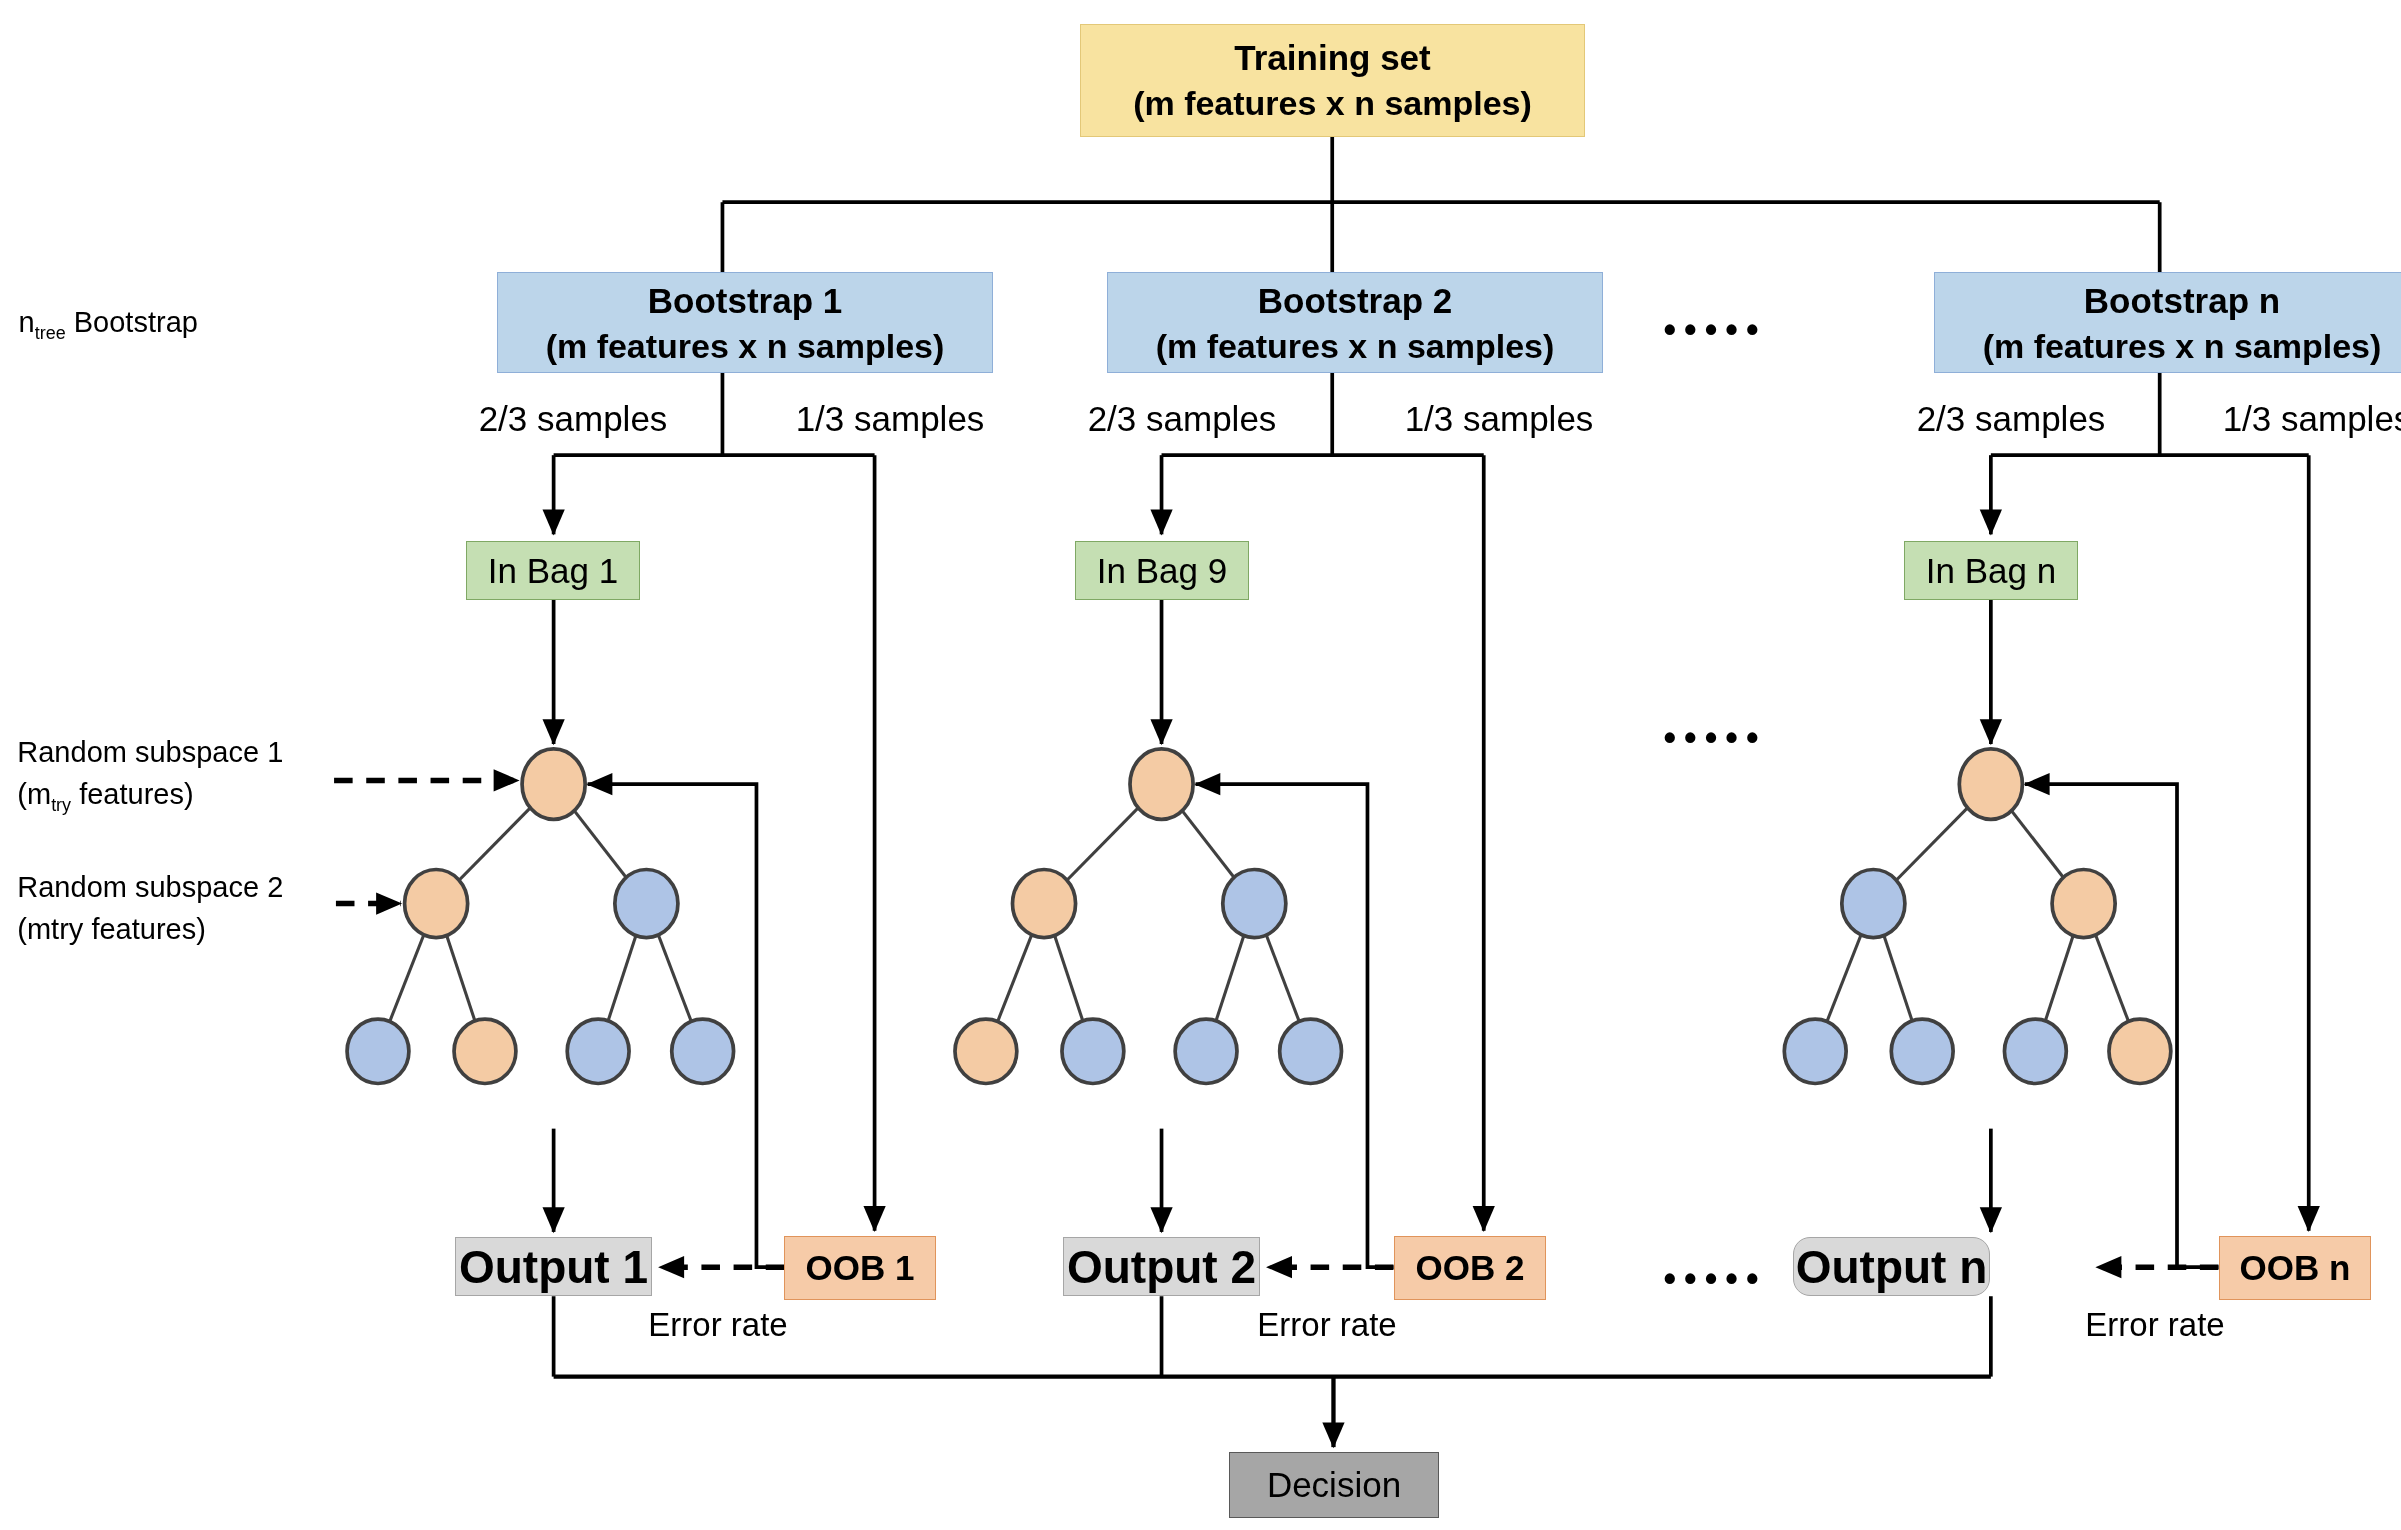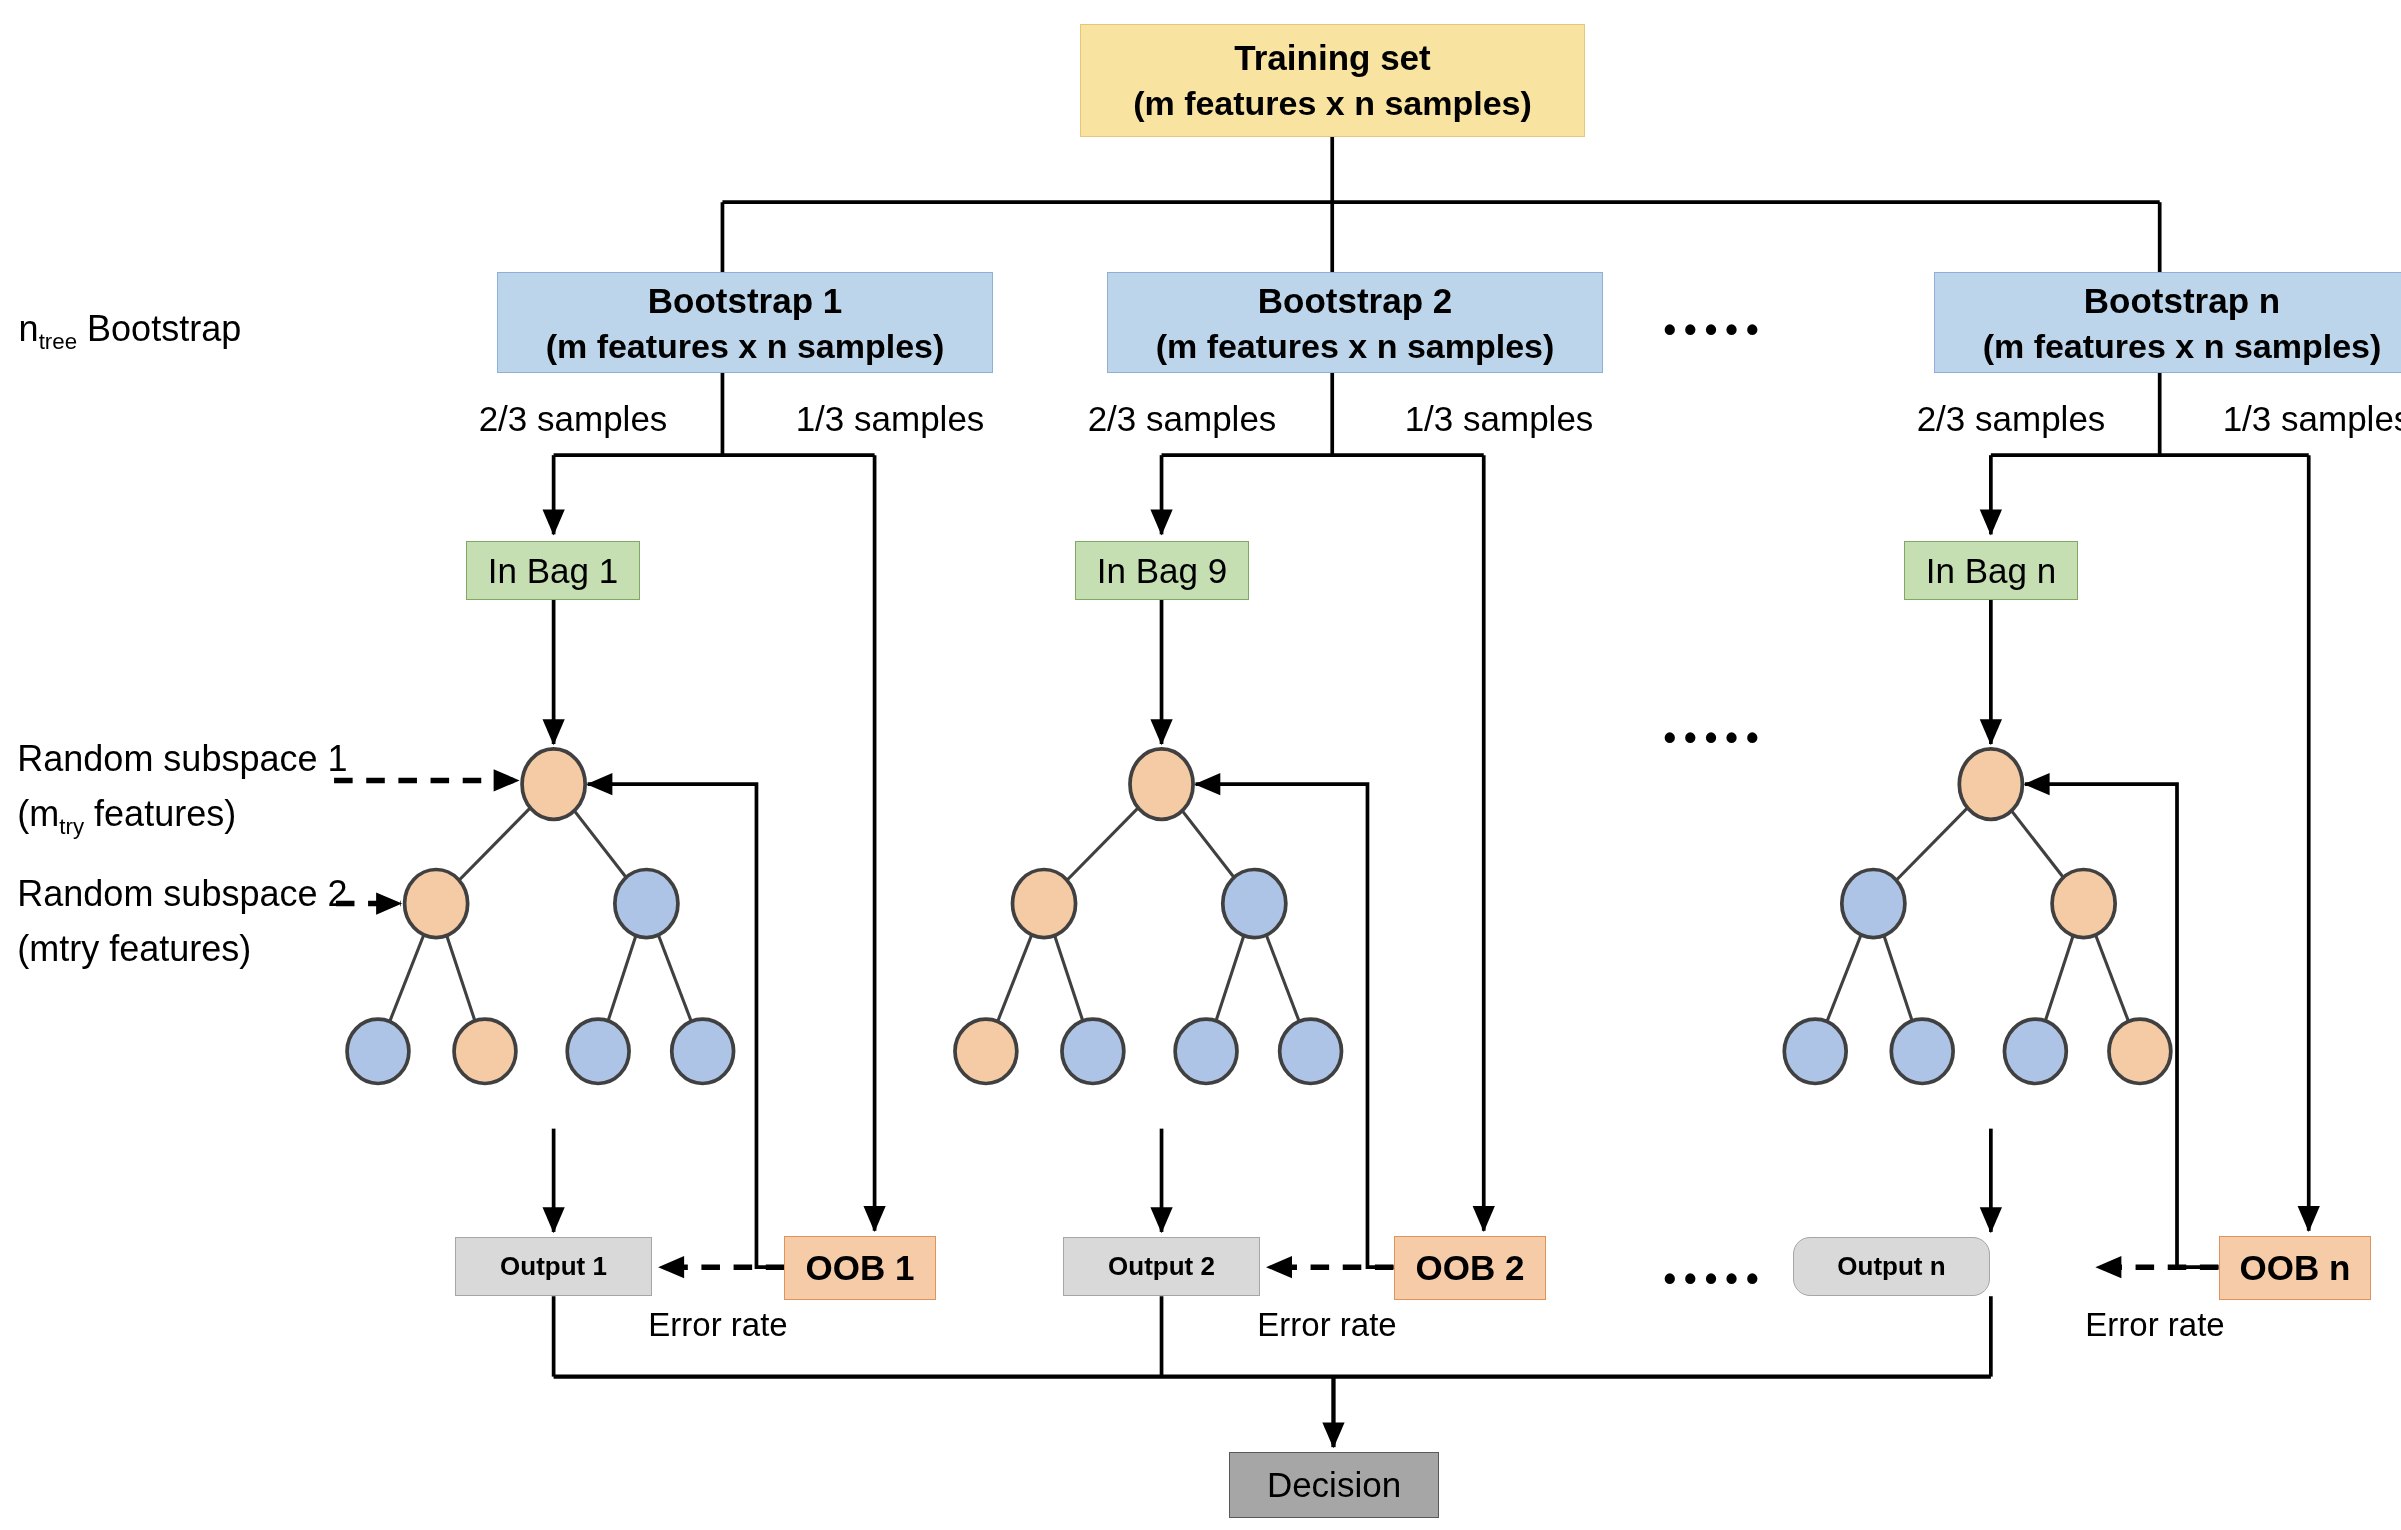--- a/index.html
+++ b/index.html
@@ -21,32 +21,32 @@
     justify-content:center;
     text-align:center;
     box-sizing:border-box;
     border:1.9px solid #000;
   }
   .box .l1{font-size:35px;line-height:47px;font-weight:700;}
   .box .l2{font-size:34px;line-height:45px;font-weight:700;}
   .training{left:1080px;top:23.5px;width:505px;height:113px;background:#F8E3A0;border-color:#E3C878;align-items:center;}
   .bootstrap{width:496px;height:101px;top:272px;background:#BCD5EA;border-color:#8FAFD8;}
   .inbag{width:174px;height:59px;top:541px;background:#C5DFB3;border-color:#7FA864;font-size:35px;font-weight:400;}
-  .outputbox{width:197px;height:59px;top:1237px;background:#D9D9D9;border-color:#A6A6A6;font-size:26px;font-weight:700;}
+  .outputbox{width:197px;height:59px;top:1237px;background:#D9D9D9;border-color:#A6A6A6;font-size:46px;font-weight:700;}
   .oobbox{width:152px;height:64px;top:1236px;background:#F6CBA8;border-color:#E0945B;font-size:35px;font-weight:700;}
   .decision{left:1229px;top:1452px;width:210px;height:66px;background:#A6A6A6;border-color:#595959;font-size:35px;font-weight:400;justify-content:center;}
   .ann{
     position:absolute;
     font-size:35px;
     line-height:37px;
     white-space:nowrap;
     font-weight:400;
   }
   .ann.center{transform:translateX(-50%);}
-  .leftlabel{position:absolute;font-size:36px;line-height:55px;white-space:nowrap;}
+  .leftlabel{position:absolute;font-size:29px;line-height:42px;white-space:nowrap;}
   sub{font-size:0.62em;}
   .dots{
     position:absolute;
     transform:translateX(-50%);
     font-size:36px;
     font-weight:700;
     letter-spacing:8px;
     line-height:25px;
     white-space:nowrap;
   }

